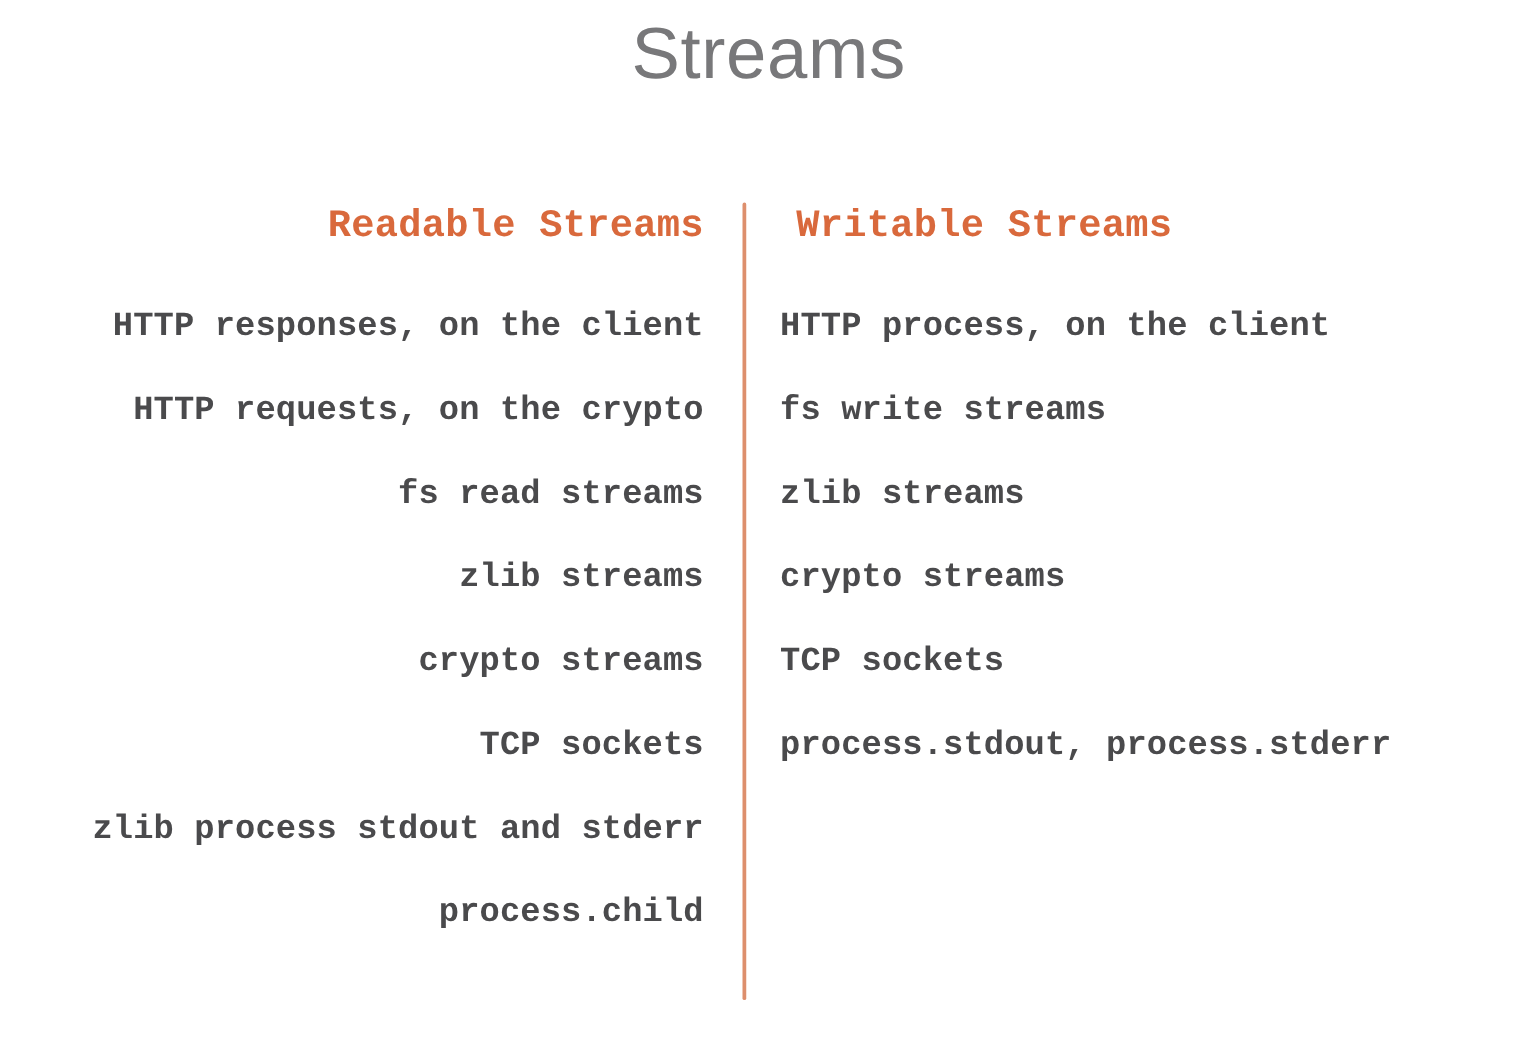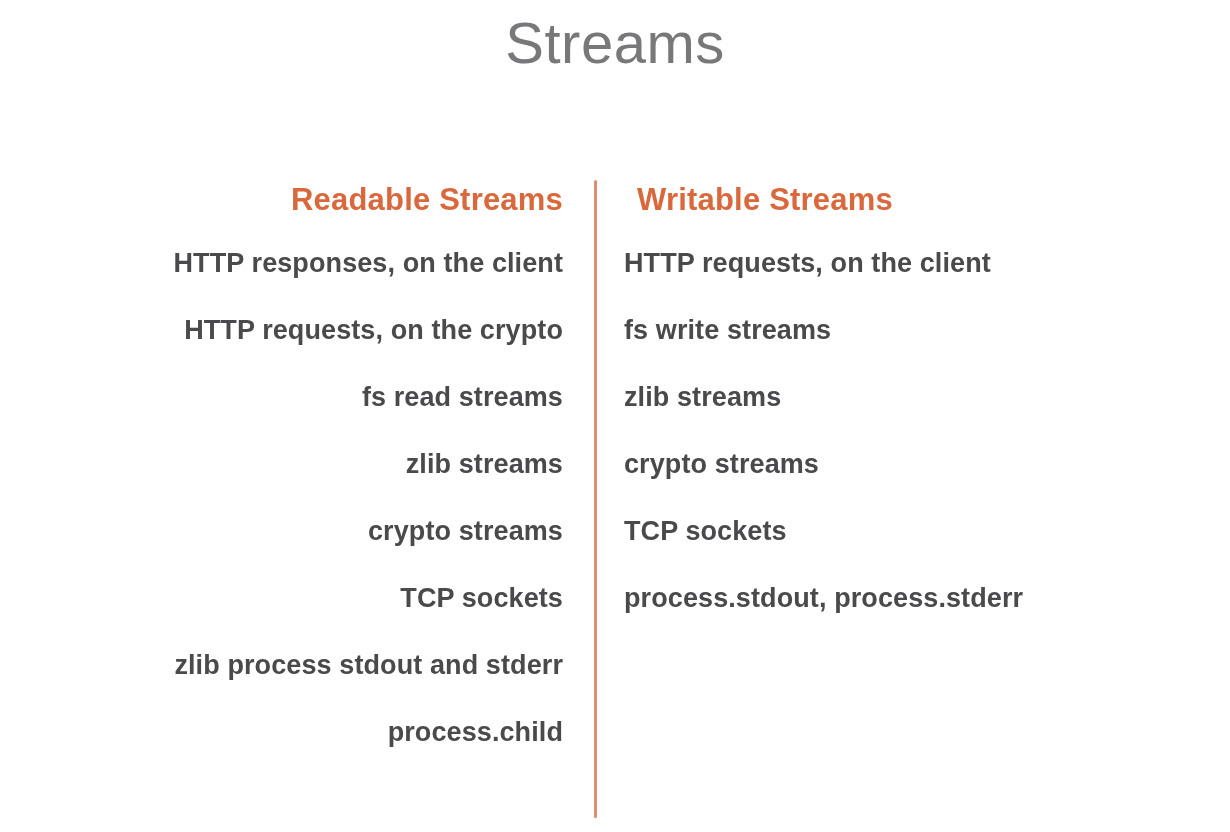--- a/index.html
+++ b/index.html
@@ -34,24 +34,25 @@
     font-size: 58px;
     line-height: 1.0;
     font-weight: 300;
     color: #78787a;
     letter-spacing: 0.5px;
   }
 
   
   .compare {
     position: absolute;
-    top: 180px;
+    top: 162px;
     left: 0;
     width: 1230px;
     height: 640px;
+    font-family: Liberation Mono, monospace;
   }
 
   .divider {
     position: absolute;
     left: 594px;
     top: 0px;
     width: 3px;
     height: 638px;
     background: #dd8f6d;
     border-radius: 2px;
@@ -79,21 +80,21 @@
     color: #d9693c;
     height: 52px;
     line-height: 40px;
     letter-spacing: 0.2px;
   }
   .col-right .col-header {
     padding-left: 13px;
   }
 
   .rows {
-    margin-top: 11px;
+    margin-top: 28px;
   }
 
   .row {
     font-size: 27px;
     font-weight: 600;
     color: #4a4a4c;
     height: 67px;
     line-height: 40px;
     letter-spacing: 0.1px;
     white-space: nowrap;
@@ -120,21 +121,21 @@
         <div class="row">crypto streams</div>
         <div class="row">TCP sockets</div>
         <div class="row">zlib process stdout and stderr</div>
         <div class="row">process.child</div>
       </div>
     </div>
 
     <div class="col col-right">
       <div class="col-header">Writable Streams</div>
       <div class="rows">
-        <div class="row">HTTP requests, on the client</div>
+        <div class="row">HTTP process, on the client</div>
         <div class="row">fs write streams</div>
         <div class="row">zlib streams</div>
         <div class="row">crypto streams</div>
         <div class="row">TCP sockets</div>
         <div class="row">process.stdout, process.stderr</div>
       </div>
     </div>
 
   </div>
 </div>

